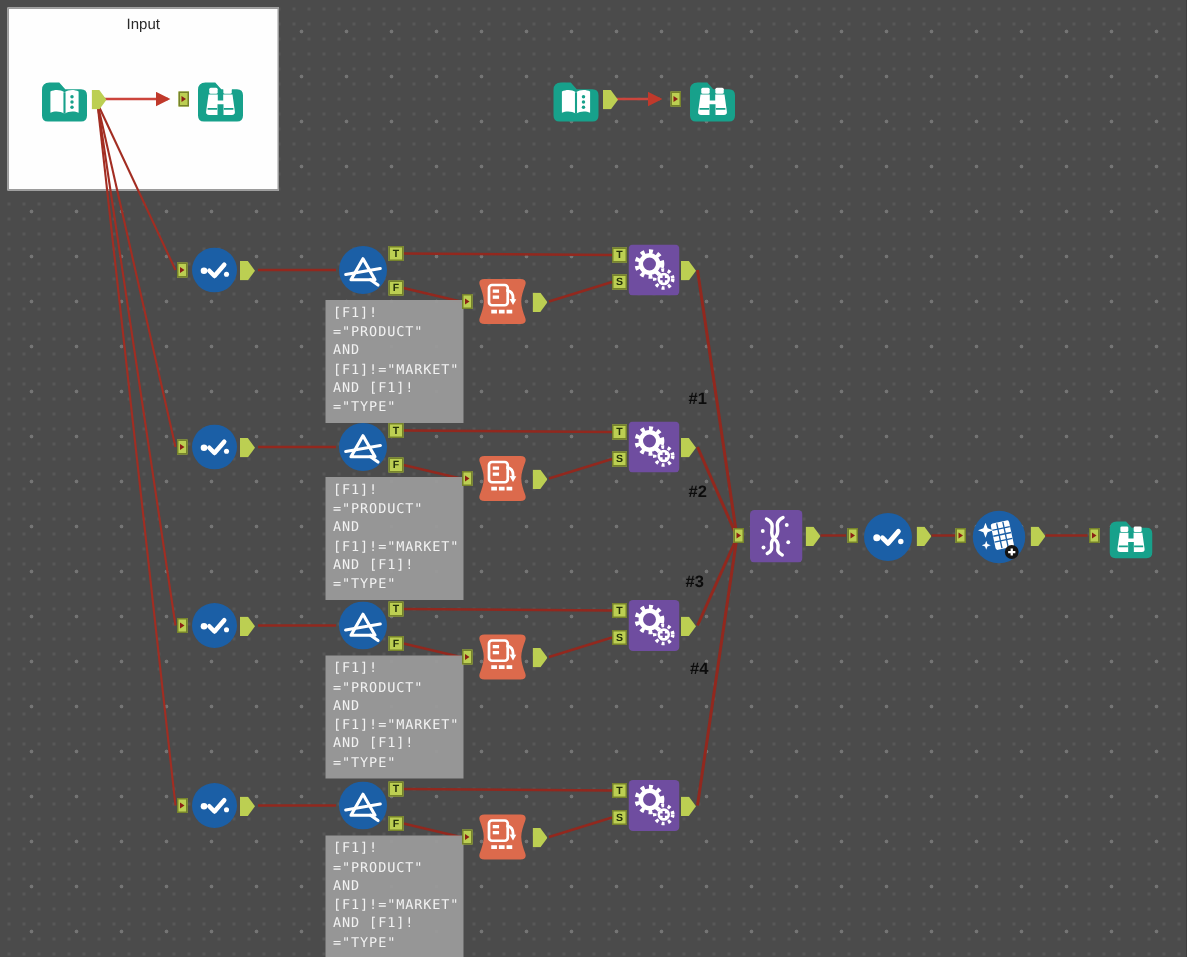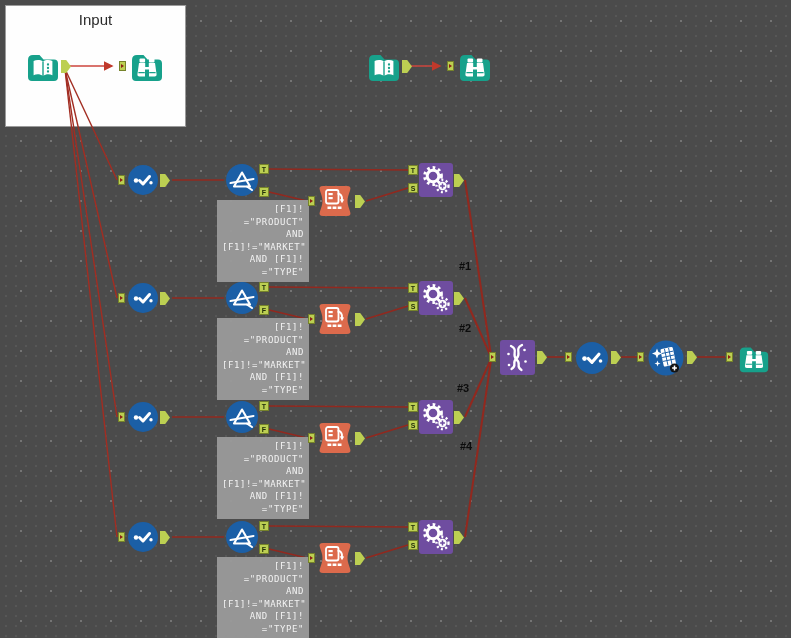--- a/index.html
+++ b/index.html
@@ -11,25 +11,25 @@
       radial-gradient(circle,#575757 1px, transparent 1.2px);
     background-size:30px 30px,10px 10px;
     background-position:6px 6px,1px 1px;
   }
   .container-box{
     position:absolute;width:179px;height:120px;background:#fefefe;
     border:1px solid #9b9b9b;z-index:1;
   }
   .container-title{
     position:absolute;top:5px;left:0;width:100%;text-align:center;
-    font-size:15px;color:#2b2b2b;z-index:2;
+    font-size:10px;color:#2b2b2b;z-index:2;
   }
   #lines{position:absolute;left:0;top:0;width:791px;height:638px;z-index:2;pointer-events:none;}
   .tool{position:absolute;z-index:3;}
-  .branch{position:absolute;left:0;width:520px;height:130px;z-index:3;text-align:right;}
+  .branch{position:absolute;left:0;width:520px;height:130px;z-index:3;}
   .branch *{position:absolute;}
   .in-anchor{
     width:7px;height:10px;background:#bccf52;border:1px solid #76832b;z-index:4;
     display:flex;align-items:center;justify-content:center;box-sizing:border-box;
   }
   .in-anchor i{display:block;width:0;height:0;border-top:2.5px solid transparent;
     border-bottom:2.5px solid transparent;border-left:3.5px solid #8b2015;}
   .out-anchor{
     width:10px;height:13px;background:#bccf52;z-index:4;
     clip-path:polygon(0 0,52% 0,100% 50%,52% 100%,0 100%);

